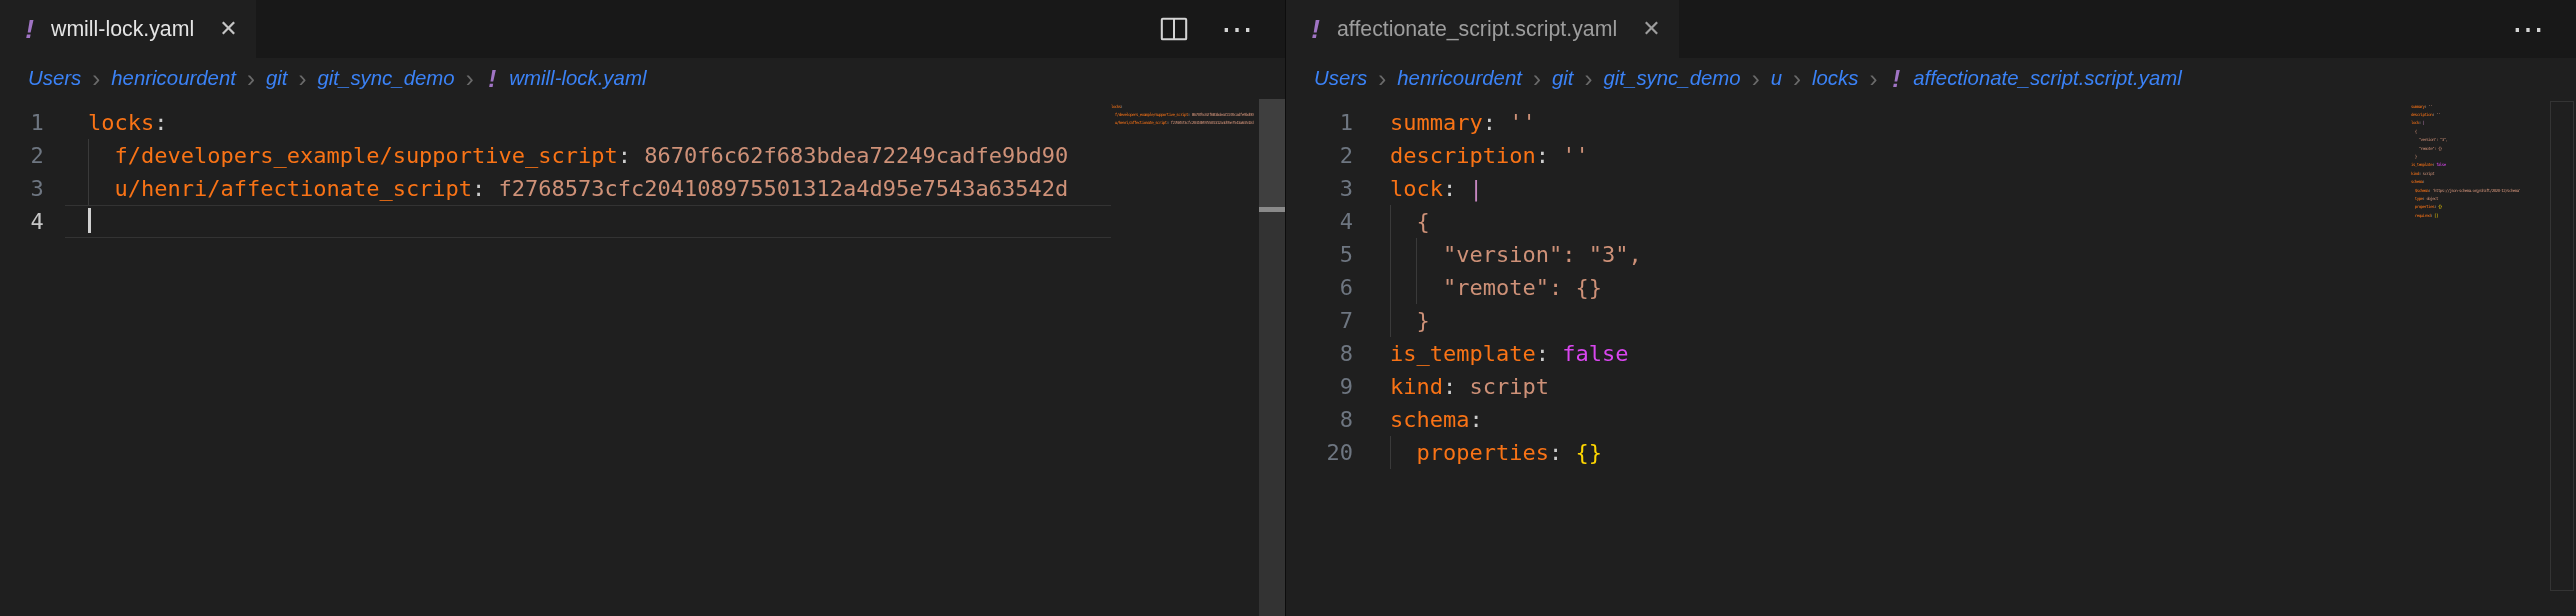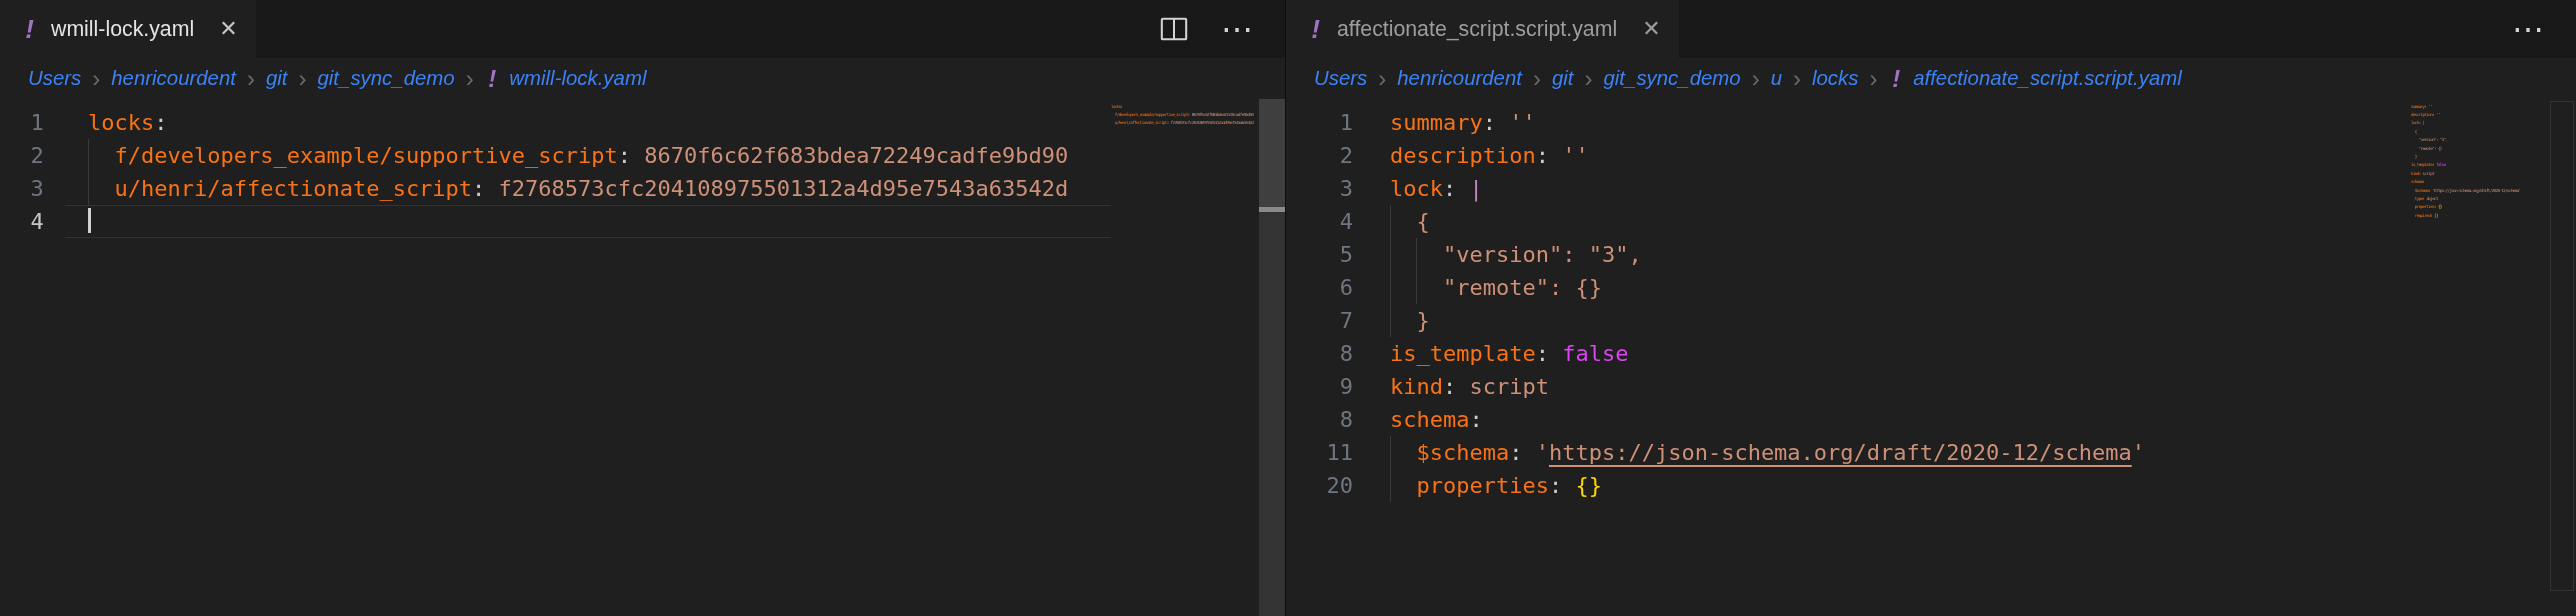--- a/index.html
+++ b/index.html
@@ -151,21 +151,20 @@
         <div class="row"><div class="gutter">1</div><div class="code"><span class="tk-key">summary</span><span class="tk-punc">:</span><span class="tk-plain"> </span><span class="tk-str">''</span></div></div>
         <div class="row"><div class="gutter">2</div><div class="code"><span class="tk-key">description</span><span class="tk-punc">:</span><span class="tk-plain"> </span><span class="tk-str">''</span></div></div>
         <div class="row"><div class="gutter">3</div><div class="code"><span class="tk-key">lock</span><span class="tk-punc">:</span><span class="tk-plain"> </span><span class="tk-pipe">|</span></div></div>
         <div class="row"><div class="gutter">4</div><div class="code"><span class="tk-guide"></span><span class="tk-str">{</span></div></div>
         <div class="row"><div class="gutter">5</div><div class="code"><span class="tk-guide"></span><span class="tk-guide"></span><span class="tk-str">"version": "3",</span></div></div>
         <div class="row"><div class="gutter">6</div><div class="code"><span class="tk-guide"></span><span class="tk-guide"></span><span class="tk-str">"remote": {}</span></div></div>
         <div class="row"><div class="gutter">7</div><div class="code"><span class="tk-guide"></span><span class="tk-str">}</span></div></div>
         <div class="row"><div class="gutter">8</div><div class="code"><span class="tk-key">is_template</span><span class="tk-punc">:</span><span class="tk-plain"> </span><span class="tk-kw">false</span></div></div>
         <div class="row"><div class="gutter">9</div><div class="code"><span class="tk-key">kind</span><span class="tk-punc">:</span><span class="tk-plain"> </span><span class="tk-str">script</span></div></div>
         <div class="row"><div class="gutter">8</div><div class="code"><span class="tk-key">schema</span><span class="tk-punc">:</span></div></div>
-        <div class="row"><div class="gutter">11</div><div class="code"><span class="tk-guide"></span><span class="tk-key">$schema</span><span class="tk-punc">:</span><span class="tk-plain"> </span><span class="tk-str">'</span><span class="tk-link">https://json-schema.org/draft/2020-12/schema</span><span class="tk-str">'</span></div></div>
         <div class="row"><div class="gutter">20</div><div class="code"><span class="tk-guide"></span><span class="tk-key">properties</span><span class="tk-punc">:</span><span class="tk-plain"> </span><span class="tk-bracket">{}</span></div></div>
       </div>
     <div class="minimap">
         <div class="mrow"><span class="tk-key">summary</span><span class="tk-punc">:</span><span class="tk-plain"> </span><span class="tk-str">''</span></div>
         <div class="mrow"><span class="tk-key">description</span><span class="tk-punc">:</span><span class="tk-plain"> </span><span class="tk-str">''</span></div>
         <div class="mrow"><span class="tk-key">lock</span><span class="tk-punc">:</span><span class="tk-plain"> </span><span class="tk-pipe">|</span></div>
         <div class="mrow"><span class="tk-plain">  </span><span class="tk-str">{</span></div>
         <div class="mrow"><span class="tk-plain">  </span><span class="tk-plain">  </span><span class="tk-str">"version": "3",</span></div>
         <div class="mrow"><span class="tk-plain">  </span><span class="tk-plain">  </span><span class="tk-str">"remote": {}</span></div>
         <div class="mrow"><span class="tk-plain">  </span><span class="tk-str">}</span></div>

